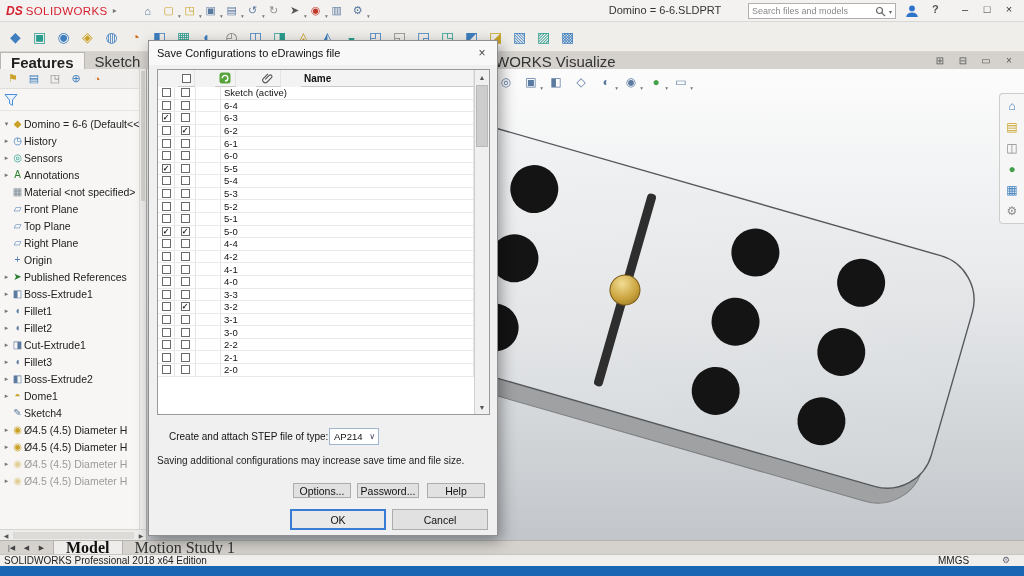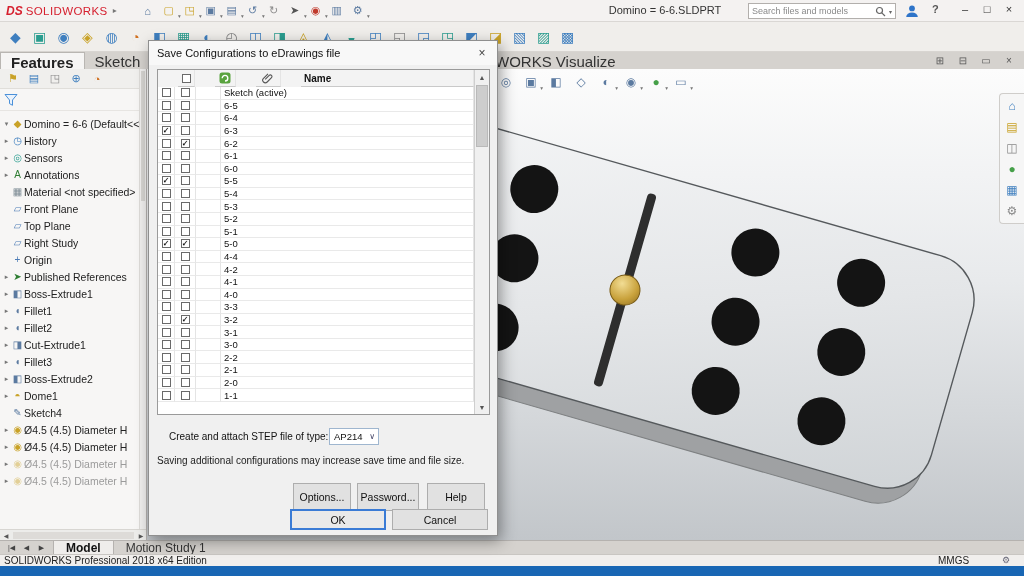--- a/index.html
+++ b/index.html
@@ -70,21 +70,21 @@
   .headsup .icon{width:18px;height:18px;font-size:12px;color:#5b7aa0;}
   .taskpane{position:absolute;right:0;top:24px;width:25px;background:rgba(246,246,246,.95);
             border:1px solid #cfcdca;border-right:none;border-radius:4px 0 0 4px;
             display:flex;flex-direction:column;align-items:center;padding:5px 0;gap:7px;}
   .taskpane .icon{width:16px;height:14px;font-size:12px;}
 
   
   .bottomtabs{position:absolute;top:540px;left:0;width:1024px;height:14px;background:#d5d2ce;border-top:1px solid #b5b2af;display:flex;align-items:stretch;}
   .tabnav{display:flex;align-items:center;gap:4px;padding:0 6px;}
   .tabnav .icon{font-size:7px;color:#444;width:11px;height:11px;}
-  .doctab{padding:0 12px;font-size:12px;color:#333;display:flex;align-items:center;}
+  .doctab{padding:0 12px;font-size:16px;color:#333;display:flex;align-items:center;font-family:Liberation Serif, serif;}
   .doctab.active{background:#efedeb;border-left:1px solid #b5b2af;border-right:1px solid #b5b2af;font-weight:bold;color:#111;}
 
   
   .statusbar{position:absolute;top:554px;left:0;width:1024px;height:12px;background:#f1efed;border-top:1px solid #c9c6c2;}
   .sbleft{position:absolute;left:4px;top:0;font-size:10px;color:#222;}
   .units{position:absolute;left:938px;top:0;font-size:10px;color:#222;}
   .sbgear{position:absolute;left:1002px;top:0;font-size:9px;color:#667;}
   .bluestrip{position:absolute;top:566px;left:0;width:1024px;height:10px;background:var(--taskbar-blue);}
 
   
@@ -108,21 +108,21 @@
   .vscroll{position:absolute;right:0;top:0;bottom:0;width:15px;background:#f0f0f0;border-left:1px solid #cfcfcf;}
   .va{position:absolute;top:0;left:0;right:0;height:14px;display:flex;align-items:center;justify-content:center;font-size:7px;color:#555;background:#f0f0f0;}
   .vb{top:auto;bottom:0;}
   .vthumb{position:absolute;top:15px;left:1px;right:1px;height:62px;background:#cdcdcd;border:1px solid #b9b9b9;}
   .steprow{position:absolute;left:20px;top:387px;width:334px;height:18px;}
   .steplabel{position:absolute;left:0;top:3px;font-size:10px;color:#111;}
   .combo{position:absolute;left:160px;top:0;width:50px;height:17px;background:#fff;border:1px solid #9fb6cf;
          font-size:9.5px;color:#111;display:flex;align-items:center;padding-left:4px;}
   .cdd{position:absolute;right:3px;top:3px;font-size:8px;color:#446;}
   .note{position:absolute;left:8px;top:414px;font-size:10px;color:#222;}
-  .btn{position:absolute;height:28px;background:#e1e1e1;border:1px solid #adadad;font-size:10.5px;color:#111;
+  .btn{position:absolute;height:15px;background:#e1e1e1;border:1px solid #adadad;font-size:10.5px;color:#111;
        display:flex;align-items:center;justify-content:center;}
   .b-opt{left:144px;top:442px;width:58px;}
   .b-pwd{left:208px;top:442px;width:62px;}
   .b-help{left:278px;top:442px;width:58px;}
   .b-ok{left:141px;top:468px;width:96px;height:21px;border:2px solid var(--accent-blue);background:#e9e9e9;}
   .b-cancel{left:243px;top:468px;width:96px;height:21px;}
 </style>
 </head>
 <body>
 
@@ -256,21 +256,21 @@
           <span class="tlabel">Front Plane</span>
         </div>
         <div class="trow">
           <span class="tarrow"></span>
           <span class="ticon" style="color: rgb(74, 122, 181);">▱</span>
           <span class="tlabel">Top Plane</span>
         </div>
         <div class="trow">
           <span class="tarrow"></span>
           <span class="ticon" style="color: rgb(74, 122, 181);">▱</span>
-          <span class="tlabel">Right Study</span>
+          <span class="tlabel">Right Plane</span>
         </div>
         <div class="trow">
           <span class="tarrow"></span>
           <span class="ticon" style="color: rgb(74, 122, 181);">+</span>
           <span class="tlabel">Origin</span>
         </div>
         <div class="trow">
           <span class="tarrow">▸</span>
           <span class="ticon" style="color: rgb(46, 125, 50);">➤</span>
           <span class="tlabel">Published References</span>
@@ -452,30 +452,20 @@
             <span class="ccell c-name">Sketch (active)</span>
           </div>
           <div class="crow">
             <span class="ccell c-cb">
               <span class="cb"></span>
             </span>
             <span class="ccell c-cb2">
               <span class="cb"></span>
             </span>
             <span class="ccell c-att"></span>
-            <span class="ccell c-name">6-5</span>
-          </div>
-          <div class="crow">
-            <span class="ccell c-cb">
-              <span class="cb"></span>
-            </span>
-            <span class="ccell c-cb2">
-              <span class="cb"></span>
-            </span>
-            <span class="ccell c-att"></span>
             <span class="ccell c-name">6-4</span>
           </div>
           <div class="crow">
             <span class="ccell c-cb">
               <span class="cb on">✓</span>
             </span>
             <span class="ccell c-cb2">
               <span class="cb"></span>
             </span>
             <span class="ccell c-att"></span>
@@ -673,30 +663,20 @@
           </div>
           <div class="crow">
             <span class="ccell c-cb">
               <span class="cb"></span>
             </span>
             <span class="ccell c-cb2">
               <span class="cb"></span>
             </span>
             <span class="ccell c-att"></span>
             <span class="ccell c-name">2-0</span>
-          </div>
-          <div class="crow">
-            <span class="ccell c-cb">
-              <span class="cb"></span>
-            </span>
-            <span class="ccell c-cb2">
-              <span class="cb"></span>
-            </span>
-            <span class="ccell c-att"></span>
-            <span class="ccell c-name">1-1</span>
           </div>
         </div>
       <div class="vscroll">
         <span class="va">▲</span>
         <span class="vthumb"></span>
         <span class="va vb">▼</span>
       </div>
     </div>
 
     <div class="steprow">

